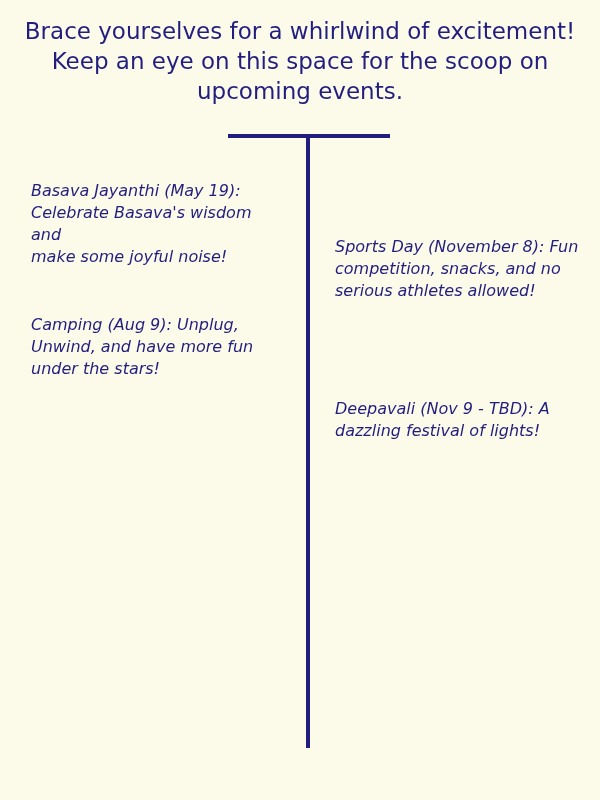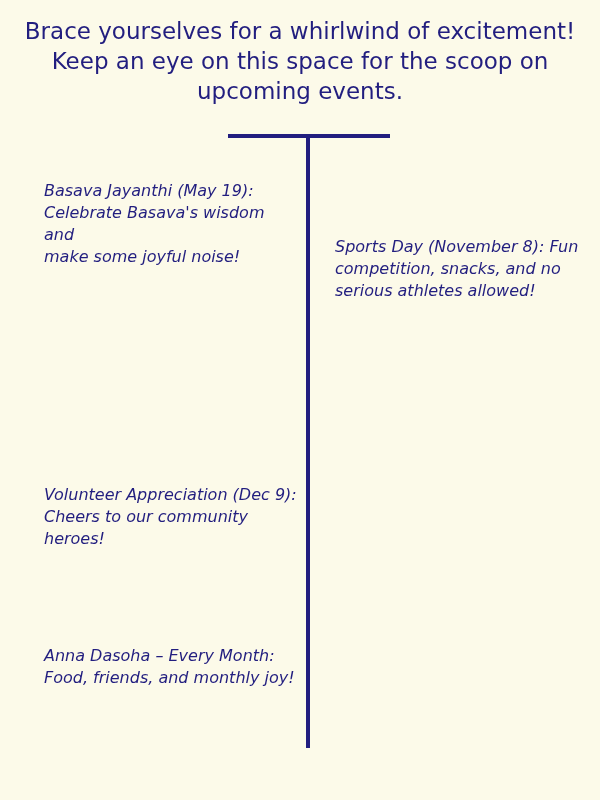--- a/index.html
+++ b/index.html
@@ -50,21 +50,21 @@
     height: 614px;
   }
   .event {
     position: absolute;
     font-style: italic;
     font-size: 16px;
     line-height: 22px;
     color: var(--ink);
     white-space: pre-line;
   }
-  .event.left  { left: 44px;  width: 255px; }
+  .event.left  { left: 31px;  width: 255px; }
   .event.right { left: 335px; width: 250px; }
   .ev-basava    { top: 180px; }
   .ev-sports    { top: 236px; }
   .ev-camping   { top: 314px; }
   .ev-deepavali { top: 398px; }
   .ev-volunteer { top: 484px; }
   .ev-vachana   { top: 541px; }
   .ev-anna      { top: 645px; }
 </style>
 </head>
@@ -81,23 +81,23 @@
   <div class="tl-line tl-vertical"></div>
 
   <div class="event left ev-basava">Basava Jayanthi (May 19):
 Celebrate Basava's wisdom and
 make some joyful noise!</div>
 
   <div class="event right ev-sports">Sports Day (November 8): Fun
 competition, snacks, and no
 serious athletes allowed!</div>
 
+  <div class="event left ev-camping">Camping (Aug 9): Unplug,
+Unwind, and have more fun
+under the stars!</div>
+
+  <div class="event right ev-deepavali">Deepavali (Nov 9 - TBD): A
+dazzling festival of lights!</div>
 
 
-  <div class="event left ev-volunteer">Volunteer Appreciation (Dec 9):
-Cheers to our community
-heroes!</div>
 
-
-  <div class="event left ev-anna">Anna Dasoha – Every Month:
-Food, friends, and monthly joy!</div>
 
 </div>
 
 </body></html>

